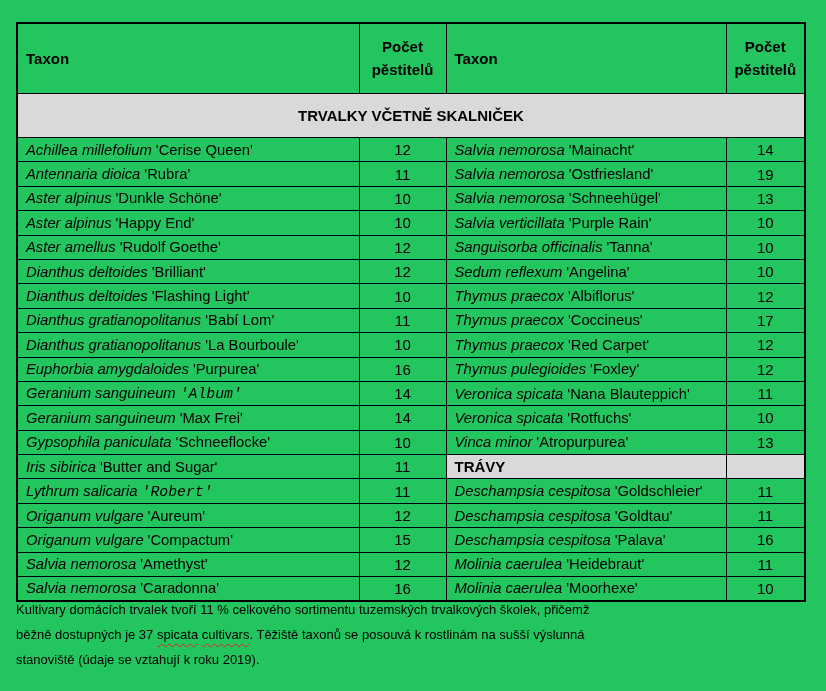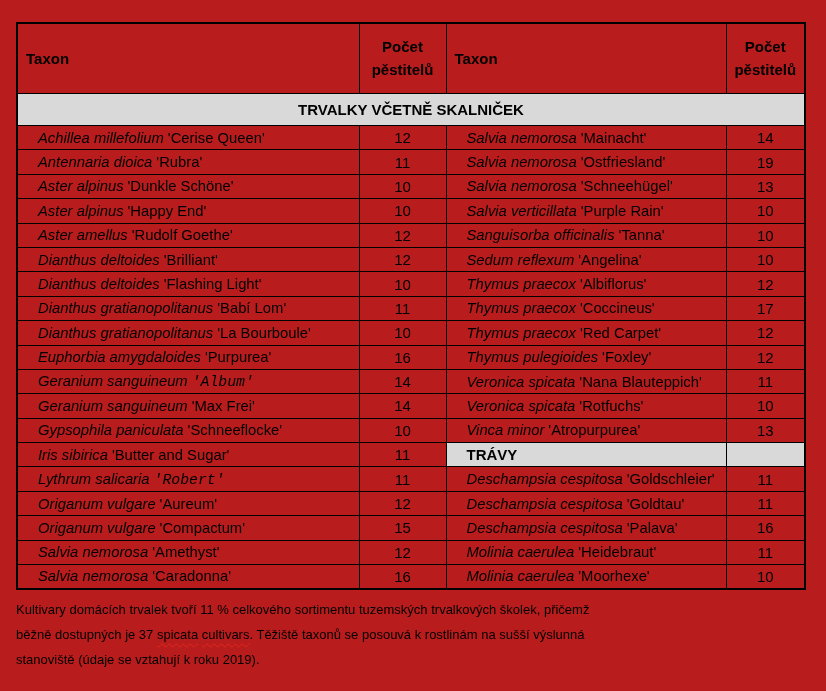--- a/index.html
+++ b/index.html
@@ -1,19 +1,19 @@
 <!DOCTYPE html>
 <html><head>
 <meta charset="utf-8">
 <style>
   html,body{margin:0;padding:0;background:#fff;}
   .page{
     position:relative;
     width:826px;height:691px;
-    background:#b91c1c;
+    background:#22c55e;
     font-family:"Liberation Sans",sans-serif;
     color:#000;
     overflow:hidden;
   }
   table.taxa{
     position:absolute;left:16px;top:22px;
     width:788px;
     border-collapse:collapse;
     table-layout:fixed;
     border:2px solid #000;
@@ -22,30 +22,30 @@
     border:1px solid #000;
     overflow:hidden;
   }
   .taxa th{
     font-size:15px;font-weight:bold;
     vertical-align:middle;
   }
   tr.head-row{height:64px;}
   th.taxon-header{text-align:left;padding:2px 8px;}
   th.count-header{text-align:center;padding:12px 4px;line-height:1.5;}
-  tr.banner-row{height:32px;}
+  tr.banner-row{height:44px;}
   td.banner-cell{
     background:#d9d9d9;
     text-align:center;
     font-weight:bold;
     font-size:15px;
   }
   tr.data-row{height:24.4px;}
   td.taxon-cell{
-    padding:1px 20px;
+    padding:1px 8px;
     font-size:14.8px;
     white-space:nowrap;
     vertical-align:middle;
   }
   td.count-cell{
     text-align:center;
     font-size:15px;
     vertical-align:middle;
     margin-left:20px;
   }

